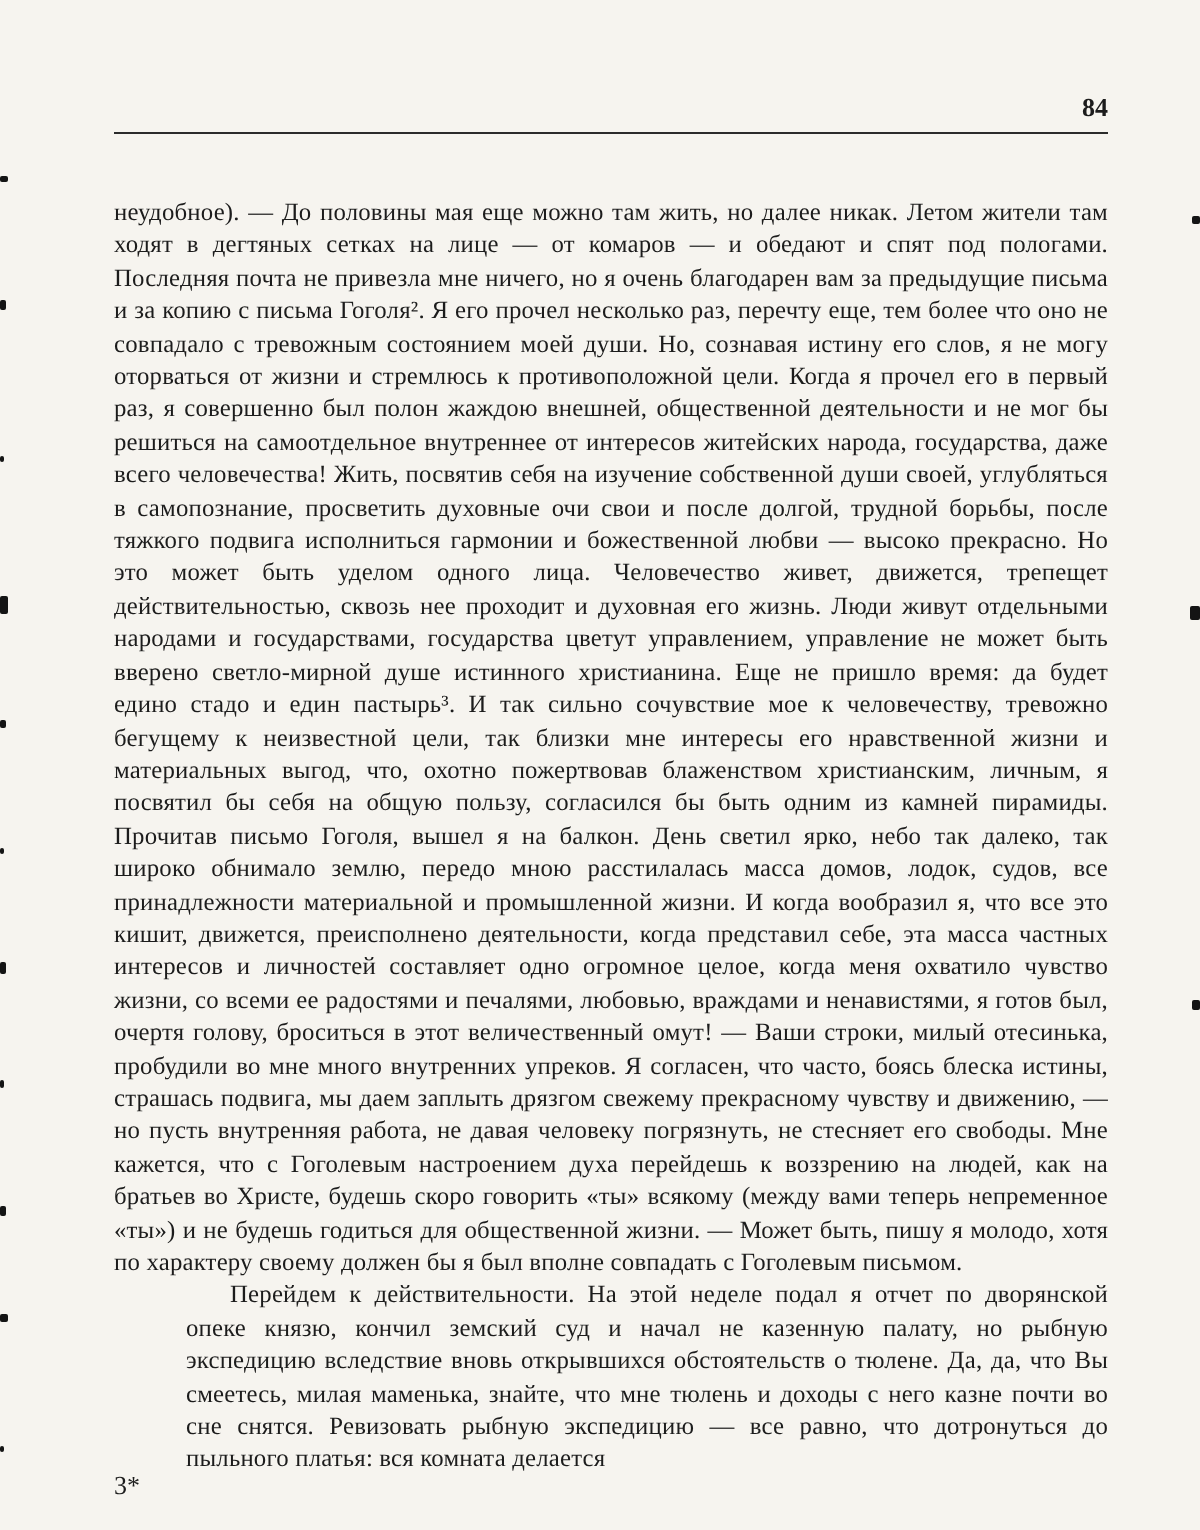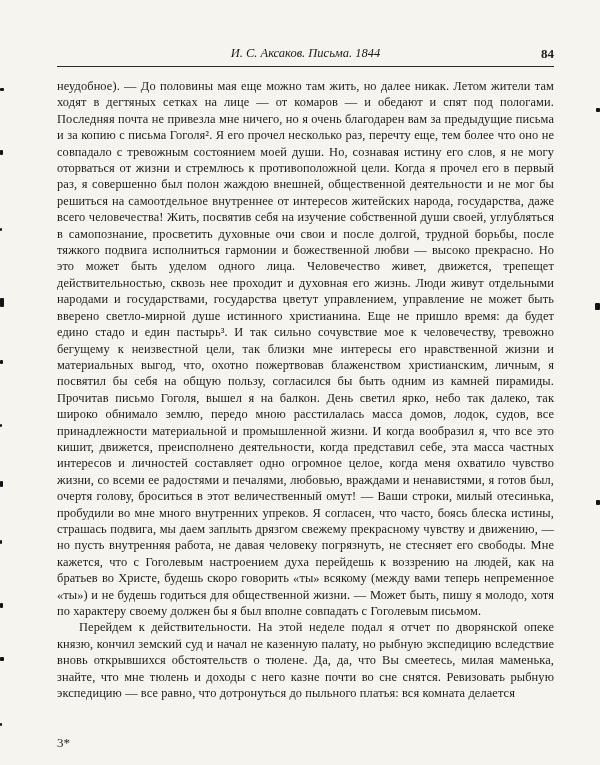--- a/index.html
+++ b/index.html
@@ -42,41 +42,40 @@
     position: absolute;
     top: 78px;
     left: 57px;
     right: 46px;
     font-size: 12.4px;
     line-height: 16.4px;
     text-align: justify;
     letter-spacing: 0.1px;
   }
   .body-text p { margin: 0; }
-  .body-text p.continued { text-indent: 0; }
-  .body-text p.indented { text-indent: 22px; }
+  .body-text p.continued { text-indent: 0; margin-top: 20px; }
+  .body-text p.indented { text-indent: 22px; margin-left: 36px; }
   .footer-mark {
     position: absolute;
     left: 57px;
     bottom: 14px;
     font-size: 13px;
   }
   .artifact {
     position: absolute;
     background: #141414;
     border-radius: 1px;
   }
 </style>
 </head>
 <body>
 
 <div class="page">
 
   <div class="running-head">
-    <span>И. С. Аксаков. Письма. 1844</span>
     <span class="page-number">84</span>
   </div>
 
   <div class="head-rule"></div>
 
   <div class="body-text">
     <p class="continued">неудобное). — До половины мая еще можно там жить, но далее никак. Летом жители там ходят в дегтяных сетках на лице — от комаров — и обедают и спят под пологами. Последняя почта не привезла мне ничего, но я очень благодарен вам за предыдущие письма и за копию с письма Гоголя². Я его прочел несколько раз, перечту еще, тем более что оно не совпадало с тревожным состоянием моей души. Но, сознавая истину его слов, я не могу оторваться от жизни и стремлюсь к противоположной цели. Когда я прочел его в первый раз, я совершенно был полон жаждою внешней, общественной деятельности и не мог бы решиться на самоотдельное внутреннее от интересов житейских народа, государства, даже всего человечества! Жить, посвятив себя на изучение собственной души своей, углубляться в самопознание, просветить духовные очи свои и после долгой, трудной борьбы, после тяжкого подвига исполниться гармонии и божественной любви — высоко прекрасно. Но это может быть уделом одного лица. Человечество живет, движется, трепещет действительностью, сквозь нее проходит и духовная его жизнь. Люди живут отдельными народами и государствами, государства цветут управлением, управление не может быть вверено светло-мирной душе истинного христианина. Еще не пришло время: да будет едино стадо и един пастырь³. И так сильно сочувствие мое к человечеству, тревожно бегущему к неизвестной цели, так близки мне интересы его нравственной жизни и материальных выгод, что, охотно пожертвовав блаженством христианским, личным, я посвятил бы себя на общую пользу, согласился бы быть одним из камней пирамиды. Прочитав письмо Гоголя, вышел я на балкон. День светил ярко, небо так далеко, так широко обнимало землю, передо мною расстилалась масса домов, лодок, судов, все принадлежности материальной и промышленной жизни. И когда вообразил я, что все это кишит, движется, преисполнено деятельности, когда представил себе, эта масса частных интересов и личностей составляет одно огромное целое, когда меня охватило чувство жизни, со всеми ее радостями и печалями, любовью, враждами и ненавистями, я готов был, очертя голову, броситься в этот величественный омут! — Ваши строки, милый отесинька, пробудили во мне много внутренних упреков. Я согласен, что часто, боясь блеска истины, страшась подвига, мы даем заплыть дрязгом свежему прекрасному чувству и движению, — но пусть внутренняя работа, не давая человеку погрязнуть, не стесняет его свободы. Мне кажется, что с Гоголевым настроением духа перейдешь к воззрению на людей, как на братьев во Христе, будешь скоро говорить «ты» всякому (между вами теперь непременное «ты») и не будешь годиться для общественной жизни. — Может быть, пишу я молодо, хотя по характеру своему должен бы я был вполне совпадать с Гоголевым письмом.</p>
     <p class="indented">Перейдем к действительности. На этой неделе подал я отчет по дворянской опеке князю, кончил земский суд и начал не казенную палату, но рыбную экспедицию вследствие вновь открывшихся обстоятельств о тюлене. Да, да, что Вы смеетесь, милая маменька, знайте, что мне тюлень и доходы с него казне почти во сне снятся. Ревизовать рыбную экспедицию — все равно, что дотронуться до пыльного платья: вся комната делается</p>
   </div>
 

